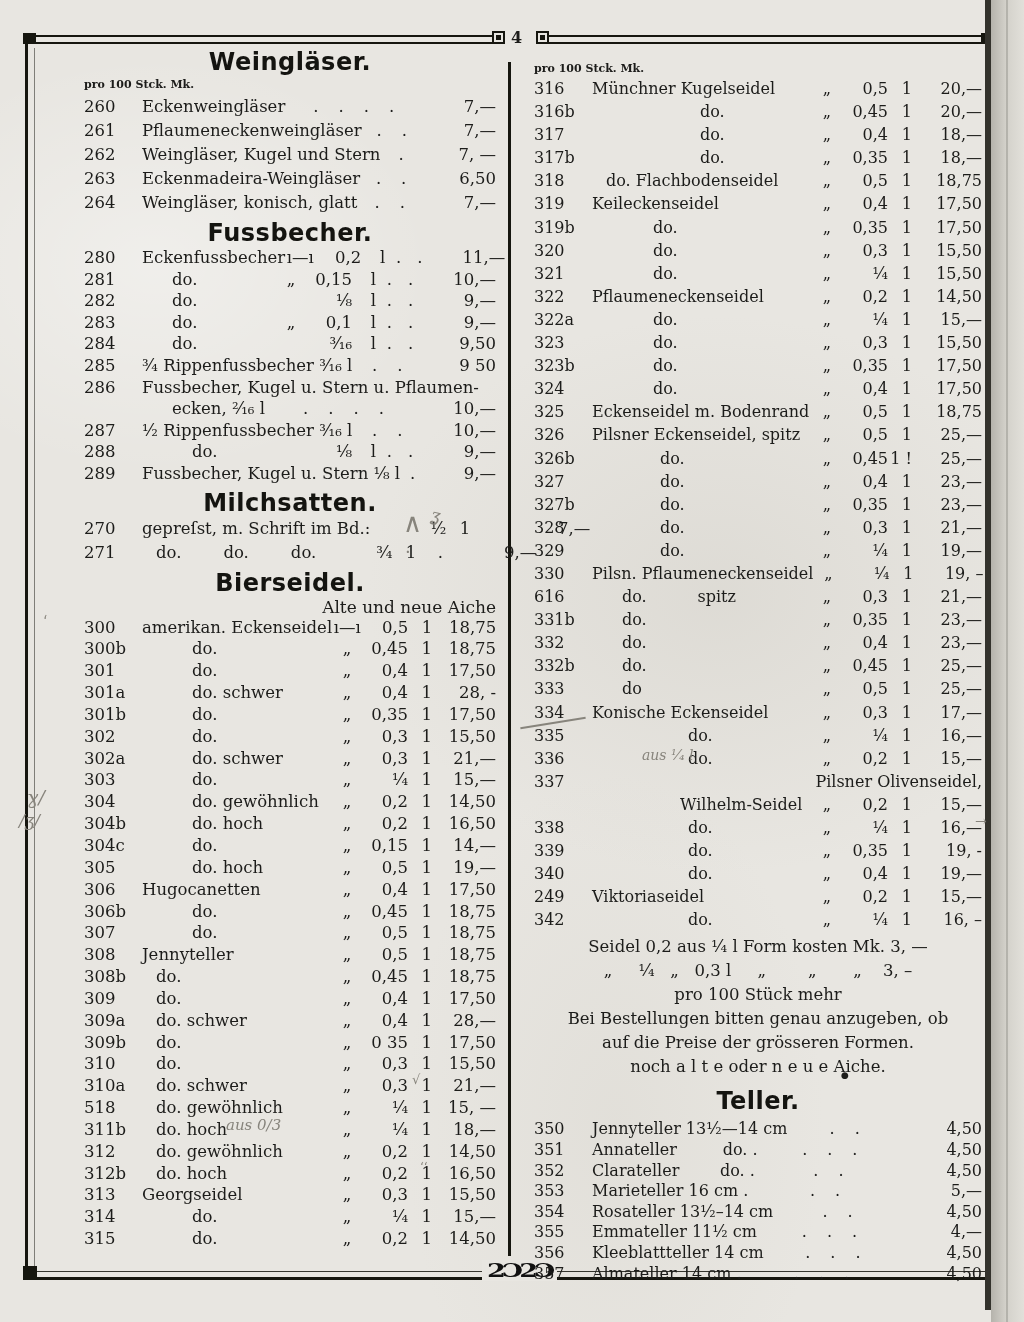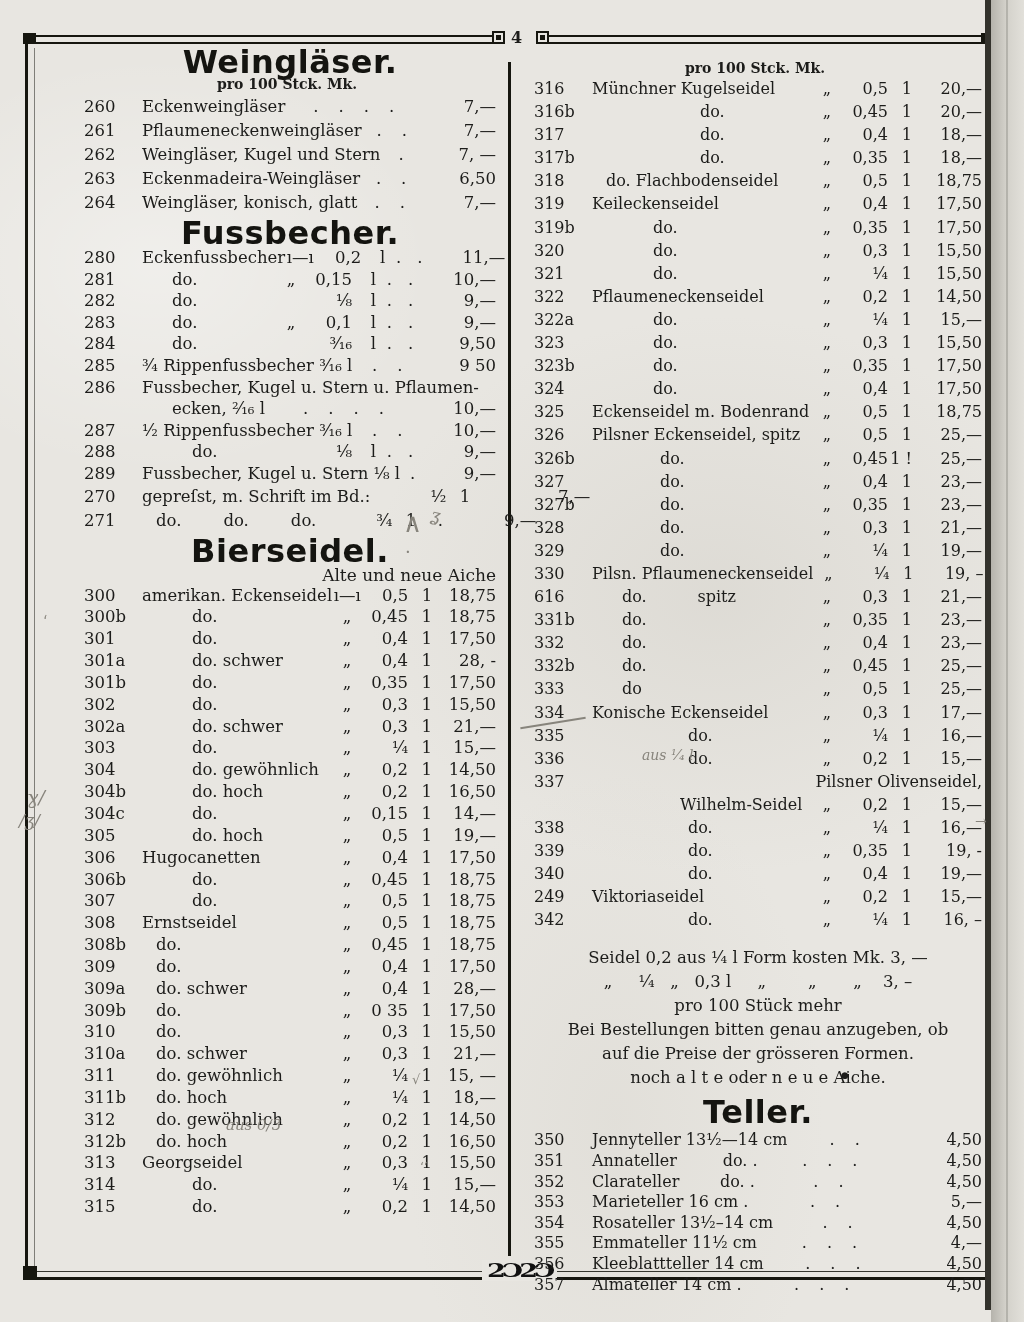--- a/index.html
+++ b/index.html
@@ -31,24 +31,24 @@
   .edge-line{left:985px;top:0;width:6px;height:1310px;background:#33322c;}
   .edge-band{left:991px;top:0;width:33px;height:1322px;
              background:linear-gradient(90deg,#b5b3ac,#d3d1ca 45%,#e2e0da);}
   .edge-streak{left:1006px;top:0;width:2px;height:1322px;background:rgba(40,40,34,.18);}
   
   .col{position:absolute;top:0;}
   #col-left{left:84px;width:412px;top:46px;}
   #col-right{left:534px;width:448px;top:60px;}
   section{display:block;}
   .section-title{font-family:"DejaVu Sans","Liberation Sans",sans-serif;font-weight:700;
-                 font-size:32px;line-height:28px;margin:2px 0 0;text-align:center;
+                 font-size:24px;line-height:28px;margin:2px 0 0;text-align:center;
                  letter-spacing:.5px;color:#141410;}
   .section-sub{text-align:right;font-size:17px;line-height:20px;}
-  .price-header{font-weight:bold;font-size:14px;line-height:17px;text-align:center;padding-right:6px;}
+  .price-header{font-weight:bold;font-size:11px;line-height:17px;text-align:left;padding-right:6px;}
   
   .row{display:flex;align-items:baseline;font-size:16.5px;}
   #col-right .row{font-size:16px;}
   #sec-wein .row,#sec-milch .row{line-height:24px;}
   #sec-fuss .row{line-height:21.6px;}
   #sec-bier .row{line-height:21.85px;}
   #sec-seidel .row{line-height:23.1px;justify-content:space-between;}
   #sec-teller .row{line-height:20.6px;}
   .num{flex:0 0 58px;}
   .desc{white-space:pre;}
@@ -57,21 +57,21 @@
   .ditto{flex:0 0 30px;text-align:center;}
   .size{flex:0 0 46px;text-align:right;}
   .liter{flex:0 0 24px;text-align:right;white-space:nowrap;}
   .dots2{flex:0 0 56px;text-align:center;letter-spacing:16px;text-indent:8px;overflow:hidden;white-space:nowrap;}
   .price{flex:0 0 64px;text-align:right;white-space:nowrap;}
   #col-right .price{flex:0 0 70px;}
   .p14{padding-left:14px;} .p30{padding-left:30px;} .p50{padding-left:50px;}
   .p61{padding-left:61px;} .p68{padding-left:68px;} .p88{padding-left:88px;}
   .p96{padding-left:96px;} .p108{padding-left:108px;}
   
-  #sec-notes{margin-top:15px;}
+  #sec-notes{margin-top:4px;}
   .note-line{text-align:center;font-size:16.5px;line-height:24px;white-space:pre;}
   #sec-teller .section-title{margin-top:8px;margin-bottom:4px;}
   #sec-wein .price-header{margin:0 0 2px;}
   #sec-fuss .section-title,#sec-milch .section-title,#sec-bier .section-title{margin-top:4px;}
   
   .ann{position:absolute;color:#87847c;font-style:italic;white-space:pre;}
   .ann0{left:27px;top:786px;font-size:19px;}
   .ann1{left:19px;top:810px;font-size:17px;}
   .ann2{left:403px;top:508px;font-size:26px;font-style:normal;}
   .ann3{left:431px;top:505px;font-size:17px;transform:rotate(12deg);}
@@ -224,20 +224,21 @@
           <span class="price">9,—</span>
         </div>
         <div class="row">
           <span class="num">289</span>
           <span class="desc">Fussbecher, Kugel u. Stern ¹⁄₈ l</span>
           <span class="dots">.</span>
           <span class="price">9,—</span>
         </div>
       </section>
       <section id="sec-milch">
+        <h2 class="section-title">Milchsatten.</h2>
         <div class="row">
           <span class="num">270</span>
           <span class="desc grow">gepreſst, m. Schrift im Bd.:</span>
           <span class="ditto"></span>
           <span class="size">¹⁄₂</span>
           <span class="liter">1</span>
           <span class="dots2"></span>
           <span class="price">7,—</span>
         </div>
         <div class="row">
@@ -368,21 +369,21 @@
         <div class="row">
           <span class="num">307</span>
           <span class="desc grow p50">do.</span>
           <span class="ditto">„</span>
           <span class="size">0,5</span>
           <span class="liter">1</span>
           <span class="price">18,75</span>
         </div>
         <div class="row">
           <span class="num">308</span>
-          <span class="desc grow">Ernstseidel</span>
+          <span class="desc grow">Jennyteller</span>
           <span class="ditto">„</span>
           <span class="size">0,5</span>
           <span class="liter">1</span>
           <span class="price">18,75</span>
         </div>
         <div class="row">
           <span class="num">308b</span>
           <span class="desc grow p14">do.</span>
           <span class="ditto">„</span>
           <span class="size">0,45</span>
@@ -423,21 +424,21 @@
         </div>
         <div class="row">
           <span class="num">310a</span>
           <span class="desc grow p14">do. schwer</span>
           <span class="ditto">„</span>
           <span class="size">0,3</span>
           <span class="liter">1</span>
           <span class="price">21,—</span>
         </div>
         <div class="row">
-          <span class="num">311</span>
+          <span class="num">518</span>
           <span class="desc grow p14">do. gewöhnlich</span>
           <span class="ditto">„</span>
           <span class="size">¹⁄₄</span>
           <span class="liter">1</span>
           <span class="price">15, —</span>
         </div>
         <div class="row">
           <span class="num">311b</span>
           <span class="desc grow p14">do. hoch</span>
           <span class="ditto">„</span>

